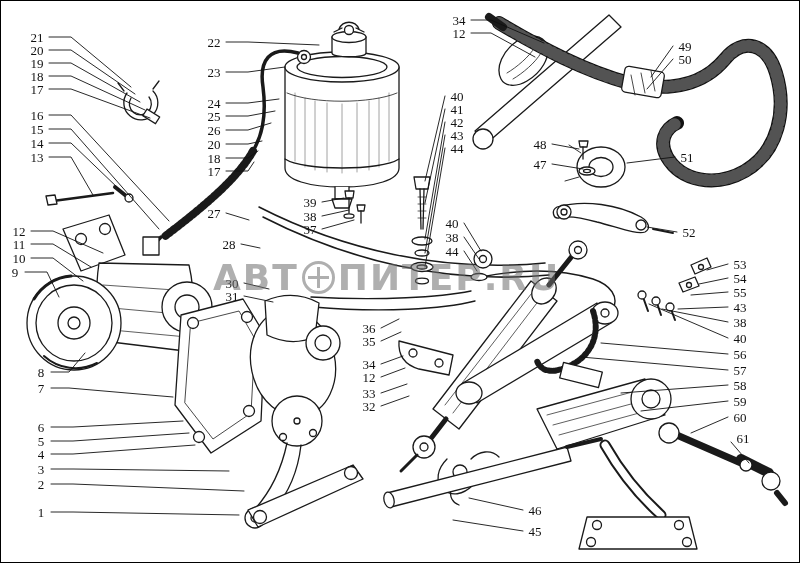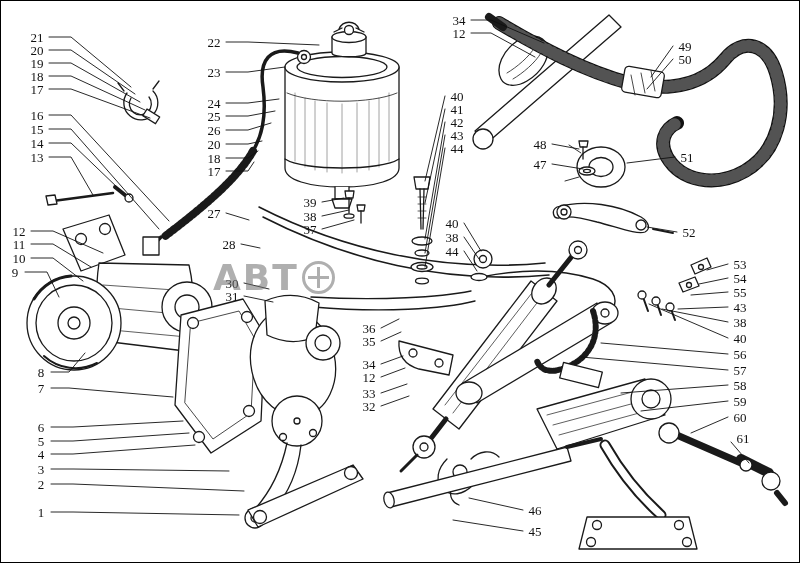--- a/index.html
+++ b/index.html
@@ -430,15 +430,16 @@
           <text x="534" y="509" class="callout" stroke="none">46</text>
           <polyline points="522,530 452,519" class="leader"></polyline>
           <text x="534" y="530" class="callout" stroke="none">45</text>
         </g>
     </g>
   </svg>
 
   <div class="watermark" style="color: rgb(110, 110, 110);">
     <span>АВТ</span>
     <span class="wm-o"></span>
+    <span>ПИТЕР.RU</span>
   </div>
 
 </div>
 
 </body></html>

